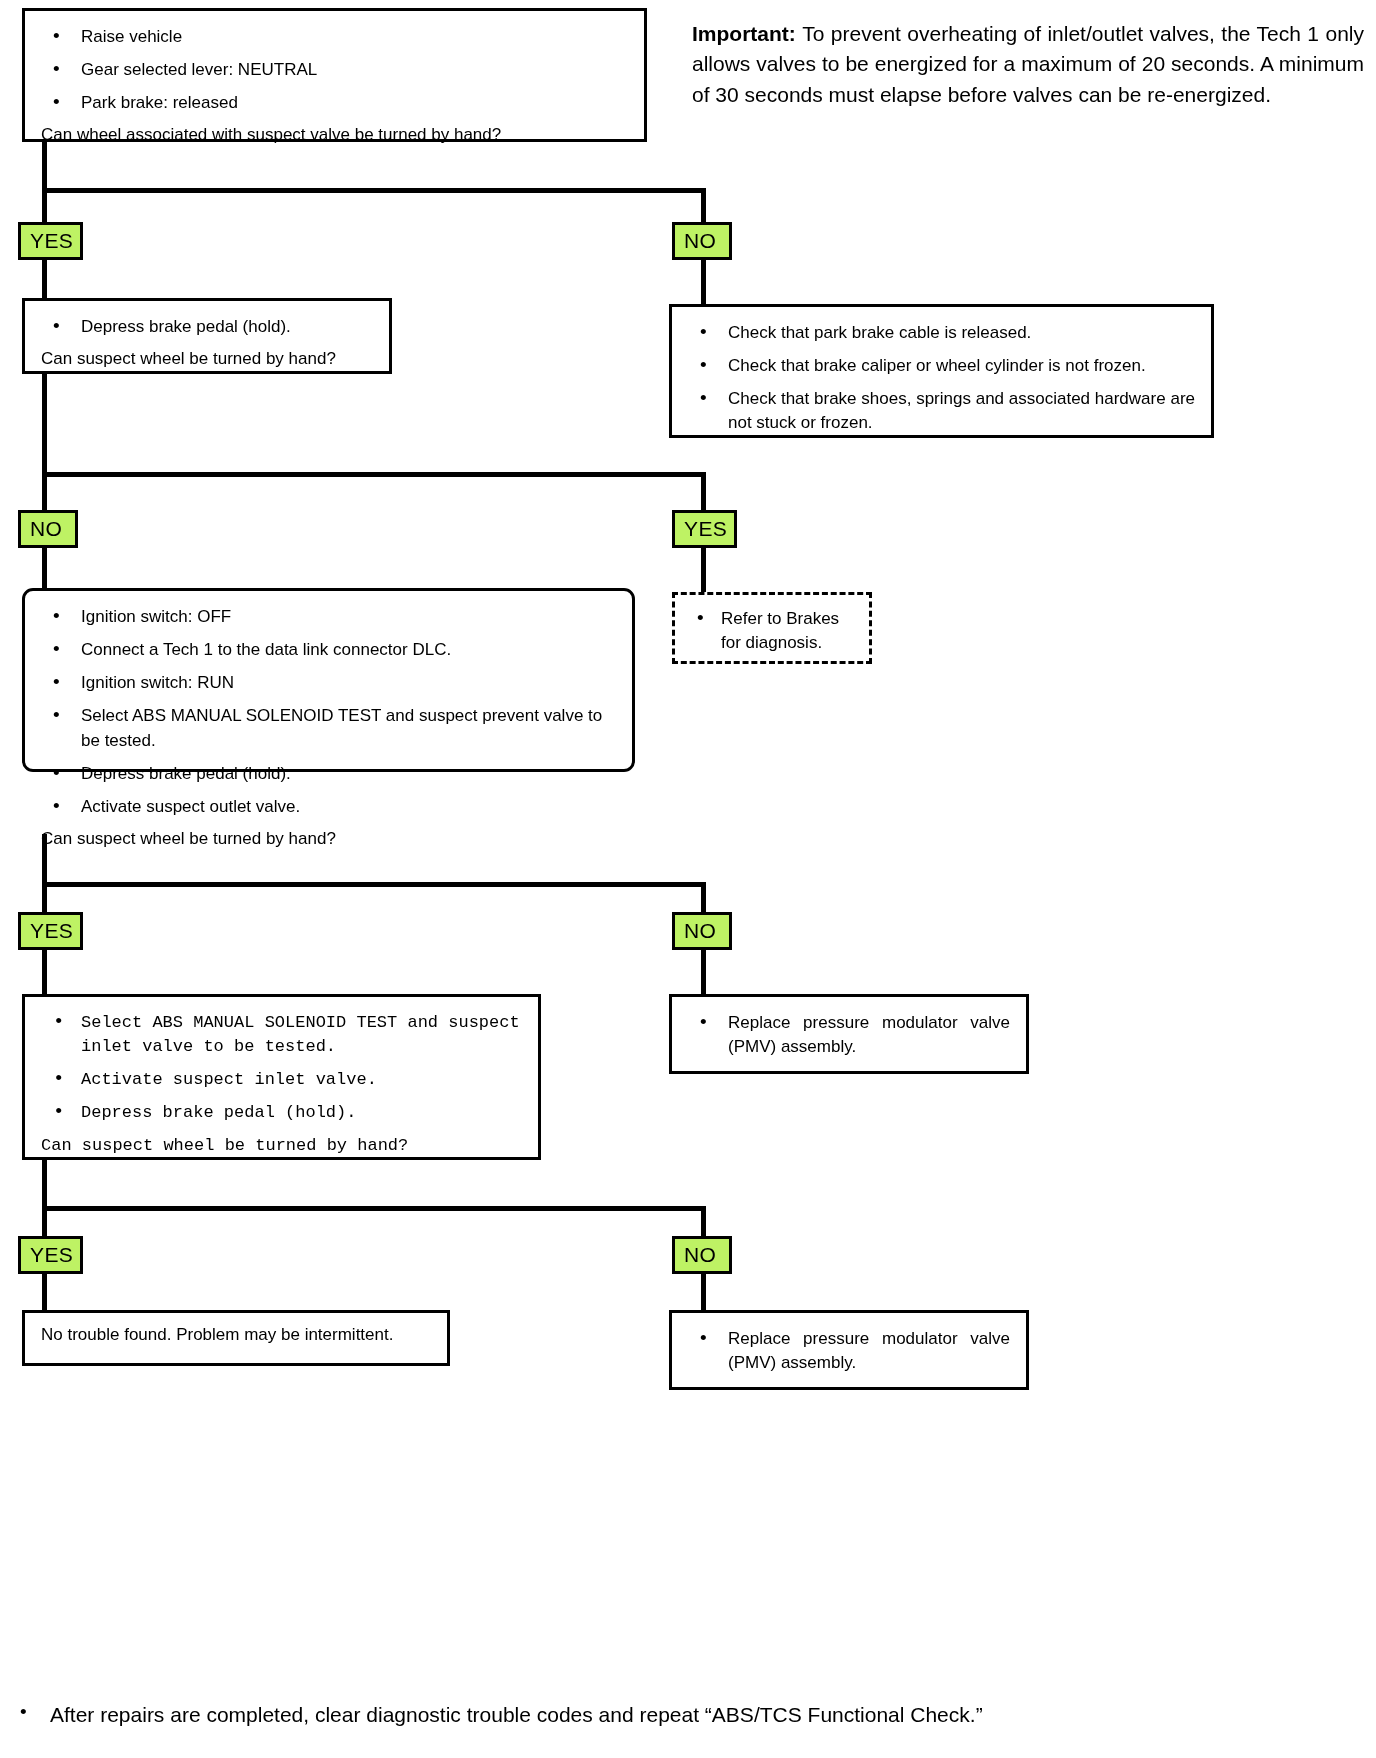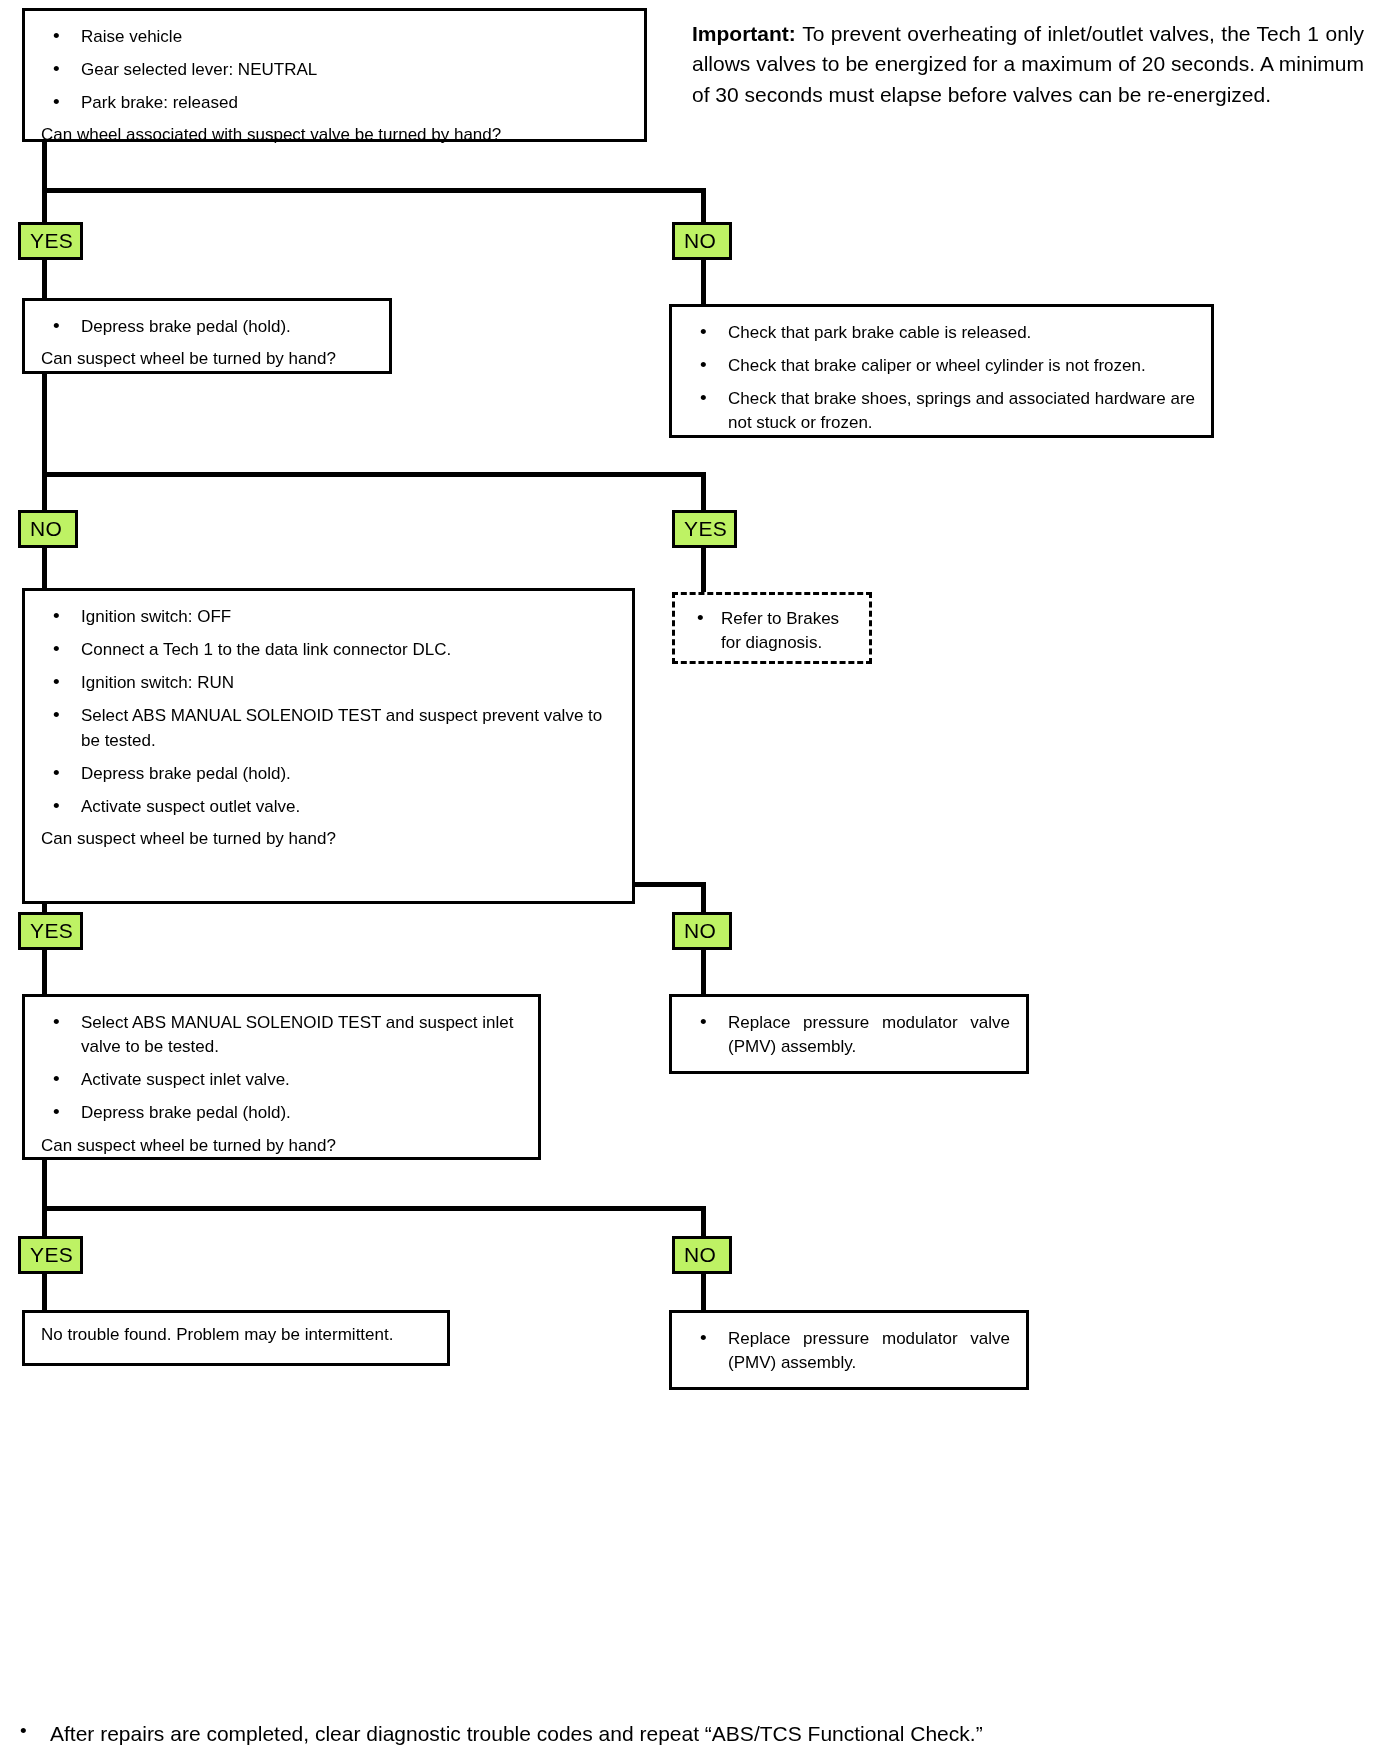--- a/index.html
+++ b/index.html
@@ -195,21 +195,21 @@
         <li class="nojust">Check that brake caliper or wheel cylinder is not frozen.</li>
         <li>Check that brake shoes, springs and associated hardware are not stuck or frozen.</li>
       </ul>
     </div>
   </div>
 
   <div class="tag" style="left:18px; top:510px; width:60px; height:38px;">NO</div>
 
   <div class="tag" style="left:672px; top:510px; width:65px; height:38px;">YES</div>
 
-  <div class="box" style="left:22px; top:588px; width:613px; height:316px;">
+  <div class="box" style="left:22px; top:588px; width:613px; height:184px;border-radius:11px;">
     <div class="content">
       <ul class="bullets">
         <li>Ignition switch:  OFF</li>
         <li>Connect a Tech 1 to the data link connector DLC.</li>
         <li>Ignition switch:  RUN</li>
         <li>Select ABS MANUAL SOLENOID TEST and suspect prevent valve to be tested.</li>
         <li>Depress brake pedal (hold).</li>
         <li>Activate suspect outlet valve.</li>
       </ul>
       <div class="tail">Can suspect wheel be turned by hand?</div>
@@ -221,21 +221,21 @@
       <ul class="bullets">
         <li style="padding-left:36px;">Refer to Brakes for diagnosis.</li>
       </ul>
     </div>
   </div>
 
   <div class="tag" style="left:18px; top:912px; width:65px; height:38px;">YES</div>
 
   <div class="tag" style="left:672px; top:912px; width:60px; height:38px;">NO</div>
 
-  <div class="box" style="left:22px; top:994px; width:519px; height:166px;">
+  <div class="box" style="left:22px; top:994px; width:519px; height:166px;font-family:Liberation Mono, monospace;">
     <div class="content">
       <ul class="bullets">
         <li>Select ABS MANUAL SOLENOID TEST and suspect inlet valve to be tested.</li>
         <li>Activate suspect inlet valve.</li>
         <li>Depress brake pedal (hold).</li>
       </ul>
       <div class="tail">Can suspect wheel be turned by hand?</div>
     </div>
   </div>
 
@@ -258,15 +258,15 @@
   </div>
 
   <div class="box" style="left:669px; top:1310px; width:360px; height:80px;">
     <div class="content">
       <ul class="bullets just">
         <li>Replace pressure modulator valve (PMV) assembly.</li>
       </ul>
     </div>
   </div>
 
-  <div class="footer" style="left:10px; top:1700px; width:1000px;margin-top:19px;">After repairs are completed, clear diagnostic trouble codes and repeat “ABS/TCS Functional Check.”</div>
+  <div class="footer" style="left:10px; top:1700px; width:1000px;">After repairs are completed, clear diagnostic trouble codes and repeat “ABS/TCS Functional Check.”</div>
 
 </div>
 
 </body></html>

